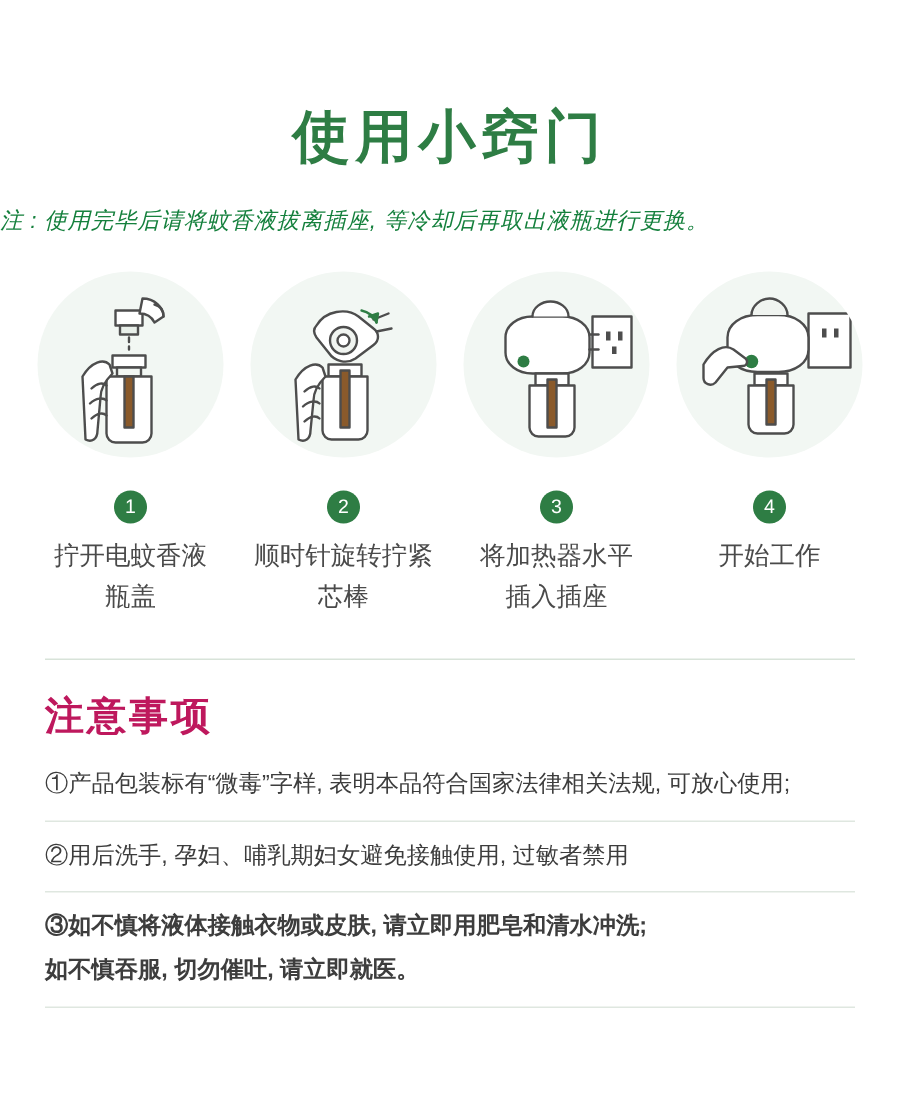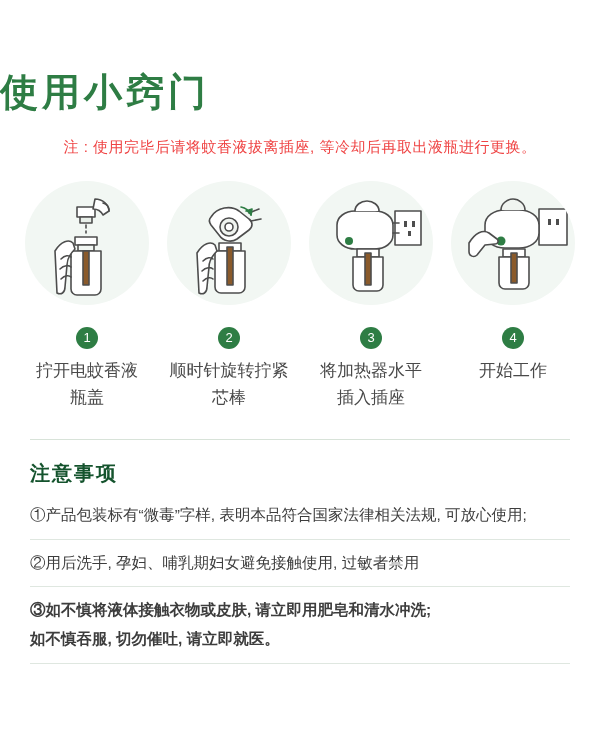--- a/index.html
+++ b/index.html
@@ -14,36 +14,37 @@
     color: #3d3d3d;
     overflow: hidden;
   }
   .page {
     position: relative;
     width: 600px;
     height: 736px;
     box-sizing: border-box;
   }
   .title {
-    text-align: left;
+    text-align: center;
     color: #2e7d44;
     font-size: 38px;
     font-weight: bold;
     letter-spacing: 4px;
     margin: 0;
     padding-top: 70px;
     line-height: 1.2;
   }
   .subtitle {
-    text-align: center;
-    color: #ef4444;
+    text-align: left;
+    color: #15803d;
     font-size: 15px;
     letter-spacing: 0.5px;
     margin: 0;
     padding-top: 22px;
+    font-style: italic;
   }
   .steps-row {
     display: flex;
     justify-content: space-between;
     padding: 24px 22px 0 22px;
     box-sizing: border-box;
   }
   .step {
     width: 130px;
     display: flex;
@@ -81,22 +82,22 @@
     text-align: center;
     line-height: 1.6;
     width: 132px;
   }
   .divider {
     height: 1px;
     background: #d8e3d9;
     margin: 28px 30px 0 30px;
   }
   .notice-title {
-    color: #14532d;
-    font-size: 20px;
+    color: #be185d;
+    font-size: 26px;
     font-weight: bold;
     letter-spacing: 2px;
     padding: 20px 0 0 30px;
     font-family: Liberation Serif, serif;
   }
   .notice-list {
     padding: 14px 30px 11px 30px;
   }
   .notice-item {
     font-size: 15.5px;

